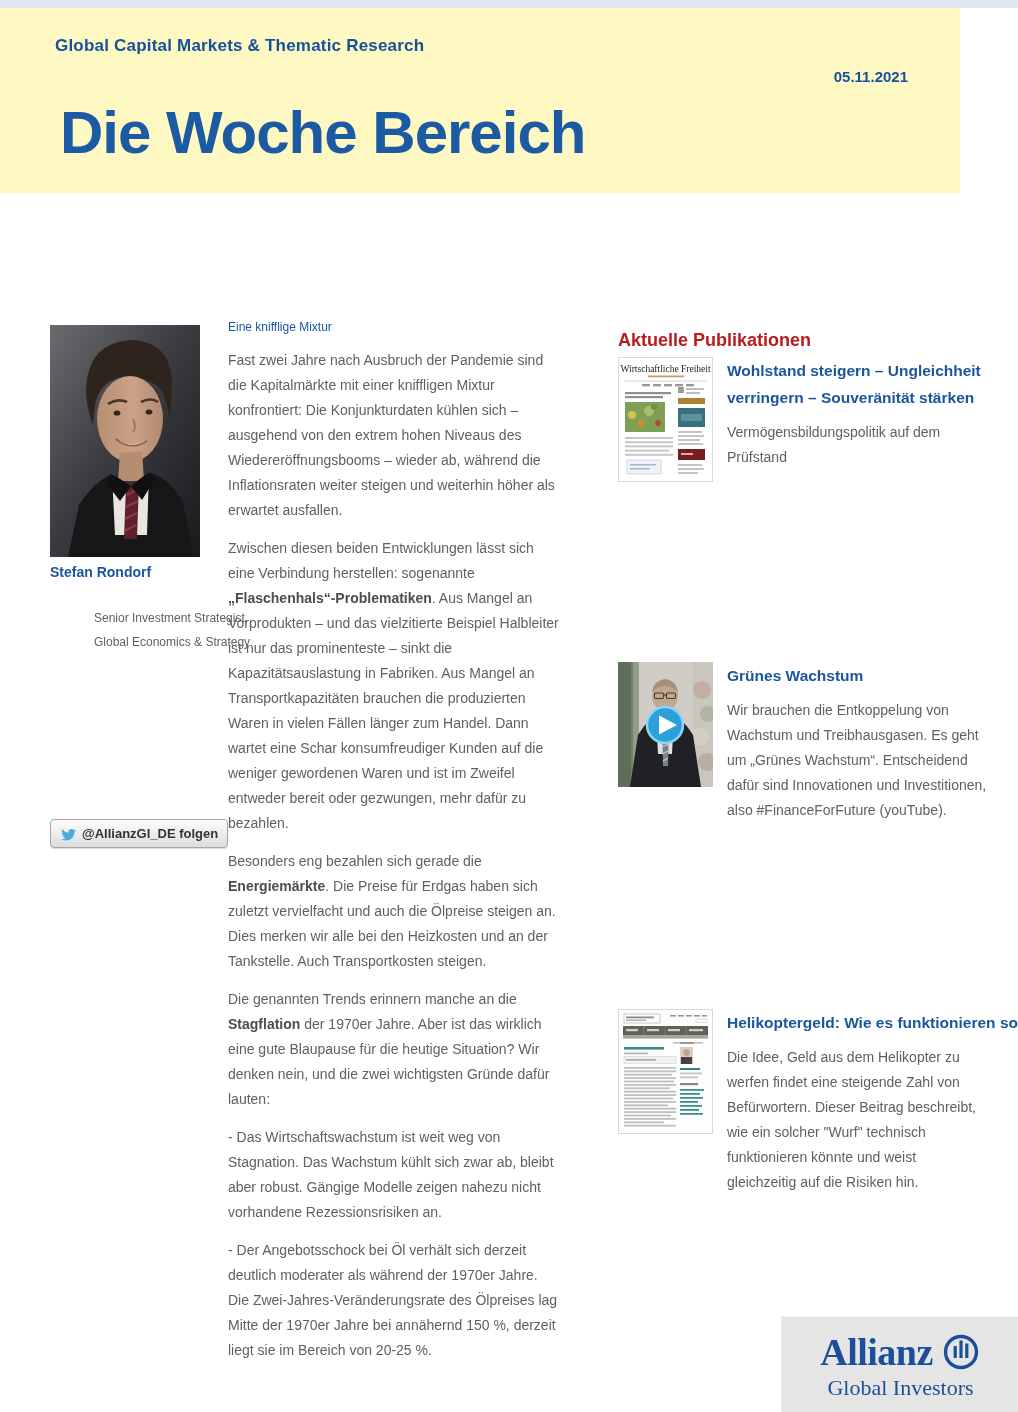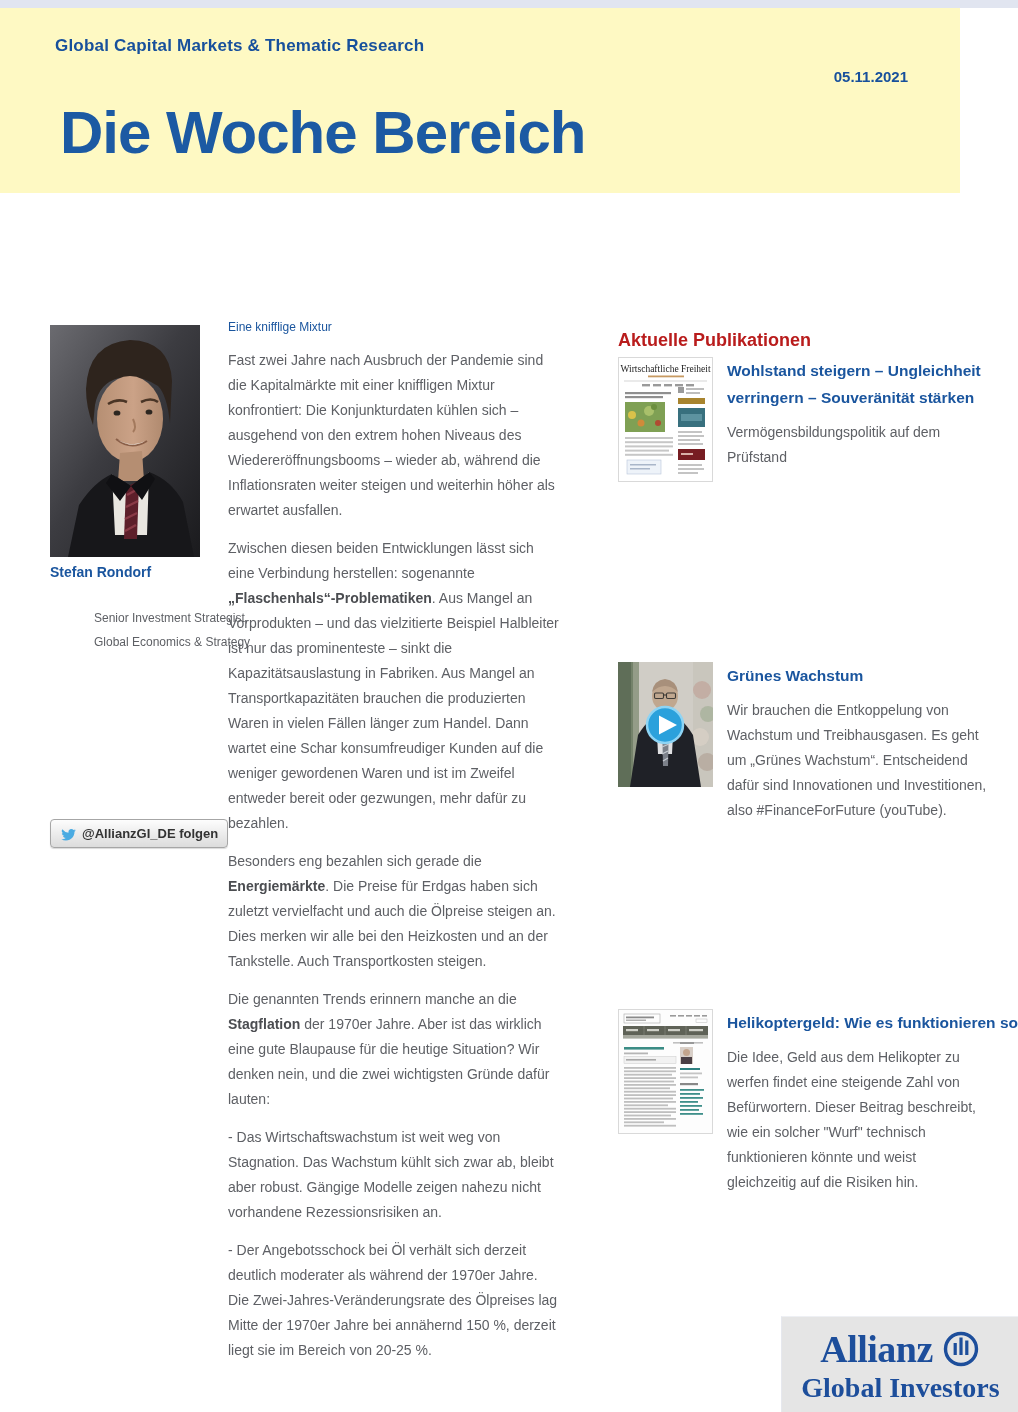--- a/index.html
+++ b/index.html
@@ -39,21 +39,21 @@
   .pub-title{margin:0 0 9px 0;font-size:15.5px;font-weight:bold;color:#1a559e;line-height:27px;}
   .pub3 .pub-title{width:332px;}
   .pub-text{font-size:14px;line-height:25px;color:#5e6065;}
 
   
   .logo-box{position:absolute;left:781px;top:1316px;width:237px;height:96px;background:#e5e5e5;
             border-left:1px solid #e6e8ee;border-top:1px solid #eef0f4;
             display:flex;flex-direction:column;align-items:center;justify-content:center;}
   .logo-row{display:flex;align-items:center;gap:8px;}
   .logo-word{font-family:"Liberation Serif", serif;font-weight:bold;font-size:38px;color:#1d4e9b;letter-spacing:-.5px;}
-  .logo-sub{font-family:"Liberation Serif", serif;font-size:28px;color:#1d4e9b;margin-top:1px;font-weight:bold;}
+  .logo-sub{font-family:"Liberation Serif", serif;font-size:22px;color:#1d4e9b;margin-top:1px;}
 </style>
 </head>
 <body>
 
 <div class="page">
 
   <div class="band">
     <div class="band-top"></div>
     <div class="kicker">Global Capital Markets &amp; Thematic Research</div>
     <div class="date">05.11.2021</div>

